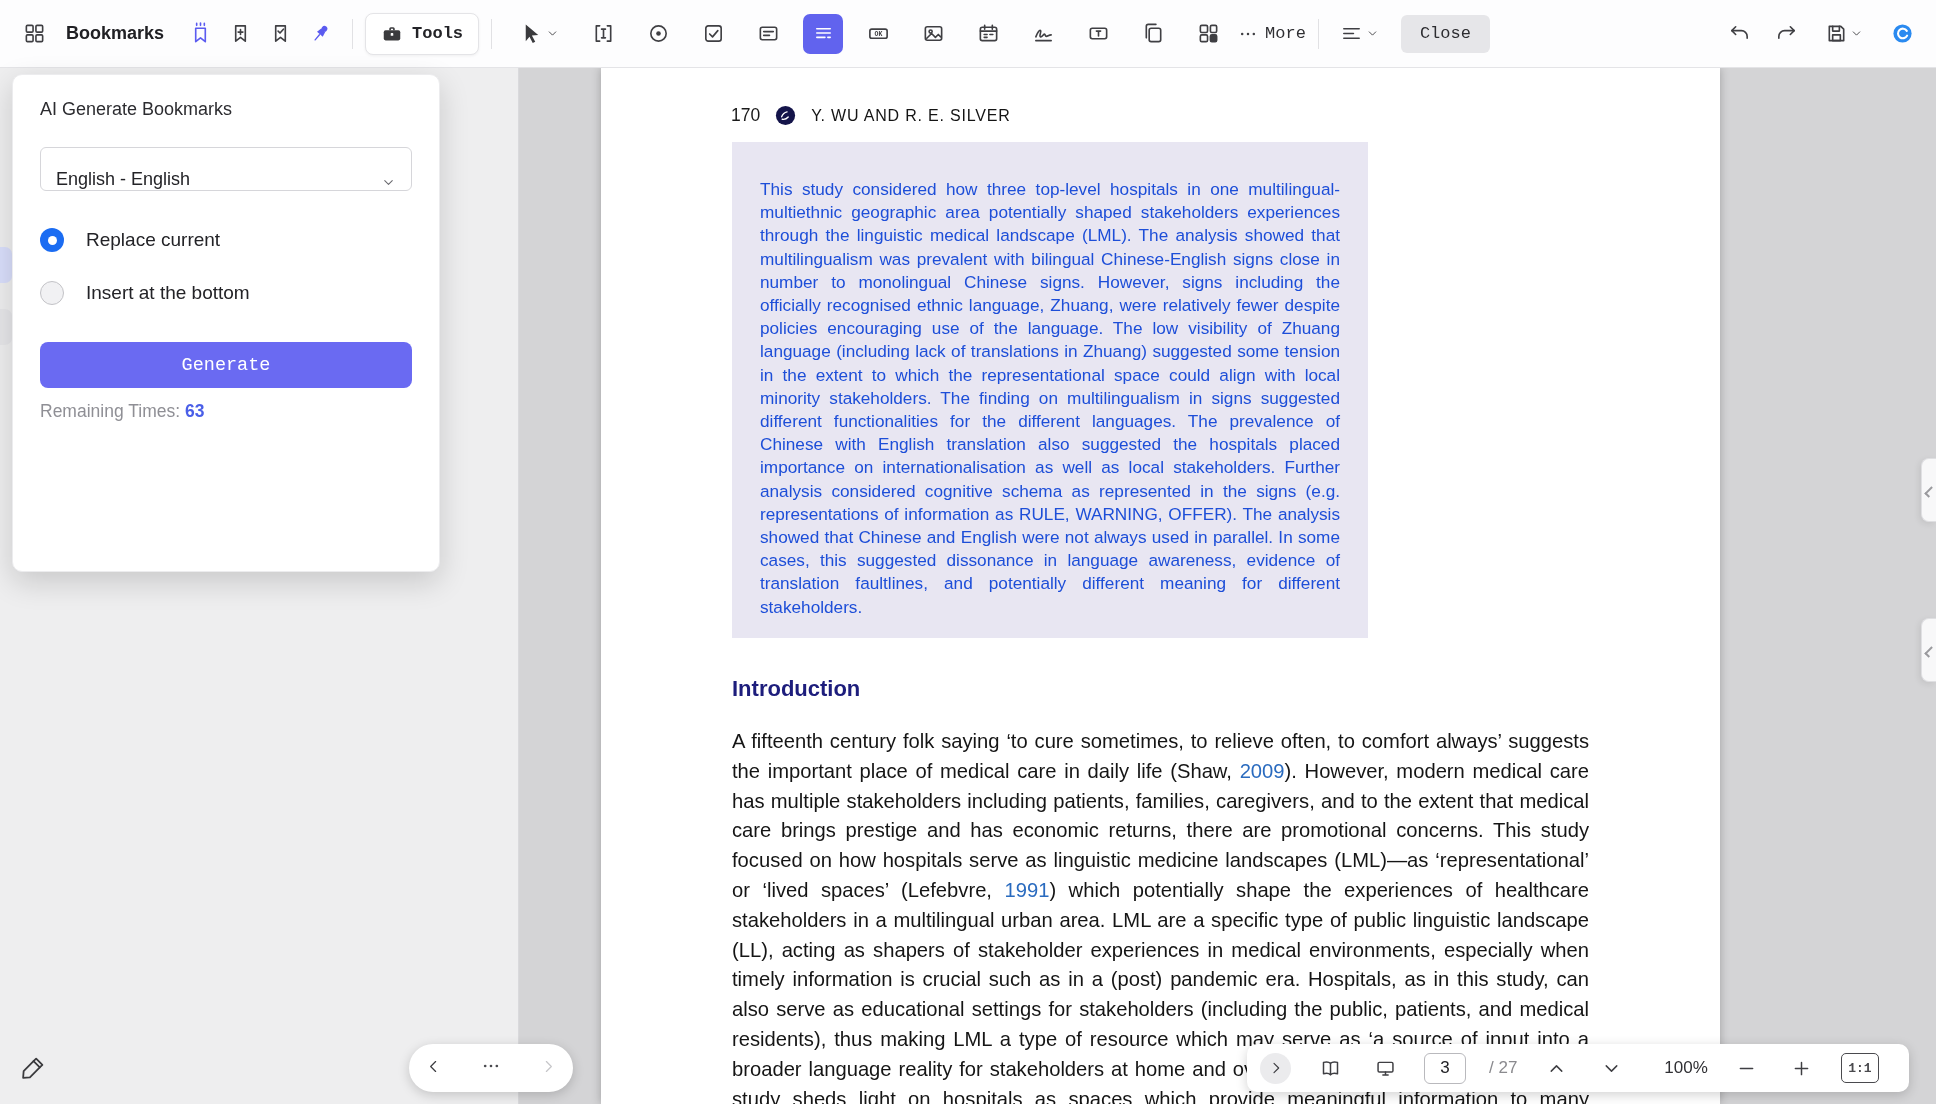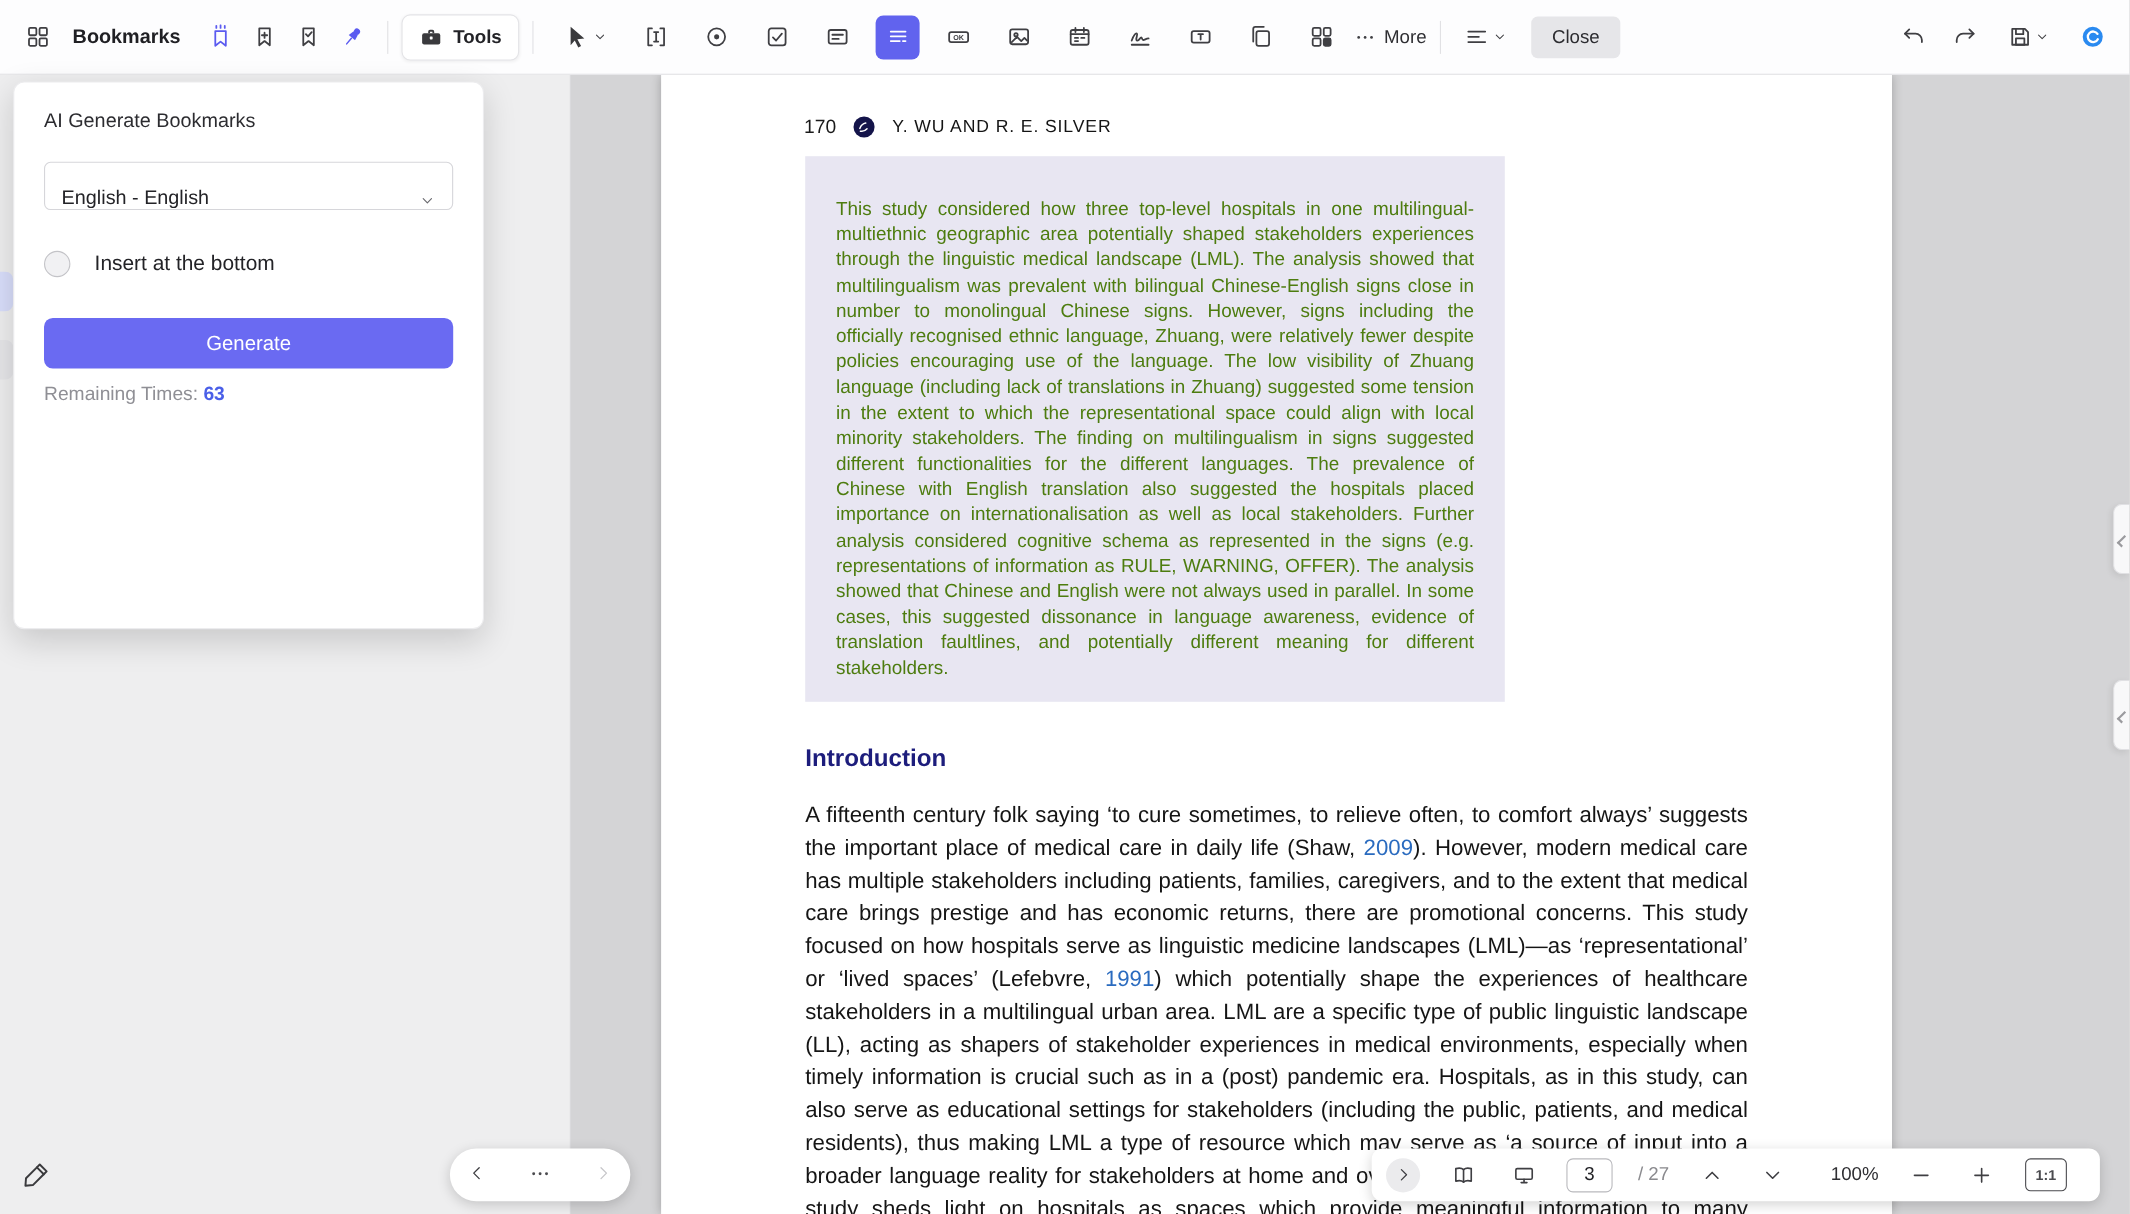--- a/index.html
+++ b/index.html
@@ -1,18 +1,18 @@
 <!DOCTYPE html>
 <html><head>
 <meta charset="utf-8">
 <style>
   * { margin:0; padding:0; box-sizing:border-box; }
   html,body { width:1936px; height:1104px; overflow:hidden;
     font-family:"Liberation Sans", sans-serif; background:#d4d4d6; }
-  button { border:none; background:transparent; font-family:Liberation Sans, sans-serif; cursor:pointer; }
+  button { border:none; background:transparent; font-family:Liberation Mono, monospace; cursor:pointer; }
   .app { position:relative; width:1936px; height:1104px; }
 
   
   .toolbar { position:absolute; top:0; left:0; right:0; height:68px; background:#fdfdfe;
     border-bottom:1px solid #e4e4e7; display:flex; align-items:center; padding:0 14px; z-index:80; }
   .tb-btn { width:40px; height:40px; display:flex; align-items:center; justify-content:center; border-radius:7px; flex:none; }
   .tb-btn svg { width:23px; height:23px; }
   .ic { stroke:#3f3f43; stroke-width:1.7; fill:none; stroke-linecap:round; stroke-linejoin:round; }
   .ic-indigo { stroke:#5b5bf0; }
   .tb-title { font-size:18px; font-weight:700; color:#202024; margin:0 16px 0 12px; }
@@ -37,21 +37,21 @@
   .sliver { position:absolute; left:0; width:12px; height:36px; border-radius:0 7px 7px 0; }
   .doc-area { position:absolute; left:520px; right:0; top:0; bottom:0; background:#d4d4d6; overflow:hidden; }
   .page { position:absolute; left:81px; top:0; width:1119px; height:1036px; background:#fff;
     box-shadow:0 0 9px rgba(0,0,0,.25); overflow:hidden; }
   .page-header { position:absolute; top:13px; left:130px; display:flex; align-items:center; gap:13px;margin-top:22px; }
   .page-num { font-size:17.5px; color:#1a1a1a; }
   .logo-circle { width:25px; height:25px; }
   .running-head { font-size:16px; letter-spacing:.8px; color:#141414; }
   .abstract-box { position:absolute; left:131px; top:74px; width:636px; height:496px;
     background:#e8e6f2; padding:36px 28px; }
-  .abstract-text { font-size:17.2px; line-height:23.2px; text-align:justify; color:#4d7c0f; }
+  .abstract-text { font-size:17.2px; line-height:23.2px; text-align:justify; color:#1d4ed8; }
   .section-title { position:absolute; left:131px; top:608px; font-size:22px; font-weight:700; color:#1d1d7c; }
   .body-par { position:absolute; left:131px; top:659px; width:857px;
     font-size:20.2px; line-height:29.8px; text-align:justify; color:#151515; }
   .doc-link { color:#2a6bbf; }
   .doc-run { color:inherit; }
 
   
   .popup { position:absolute; left:12px; top:74px; width:428px; height:498px; background:#fff;
     border:1px solid #ececee; border-radius:10px; box-shadow:0 10px 30px rgba(0,0,0,.16);
     padding:24px 27px 0 27px; z-index:90; }
@@ -338,20 +338,24 @@
     <div class="popup-title">AI Generate Bookmarks</div>
 
     <div class="lang-select">
       <span>English - English</span>
       <svg viewBox="0 0 24 24" width="15" height="15" class="ic" style="stroke:#6a6a6f">
           <path d="M6 9l6 6 6-6"></path>
         </svg>
     </div>
 
     <label class="radio-row">
+      <span class="radio sel"></span>
+      <span class="radio-label">Replace current</span>
+    </label>
+    <label class="radio-row">
       <span class="radio un"></span>
       <span class="radio-label">Insert at the bottom</span>
     </label>
 
     <button class="generate-button">Generate</button>
 
     <div class="remaining-row"><span>Remaining Times: </span><span class="remaining-value">63</span></div>
   </div>
 
   <div class="pill-left">

